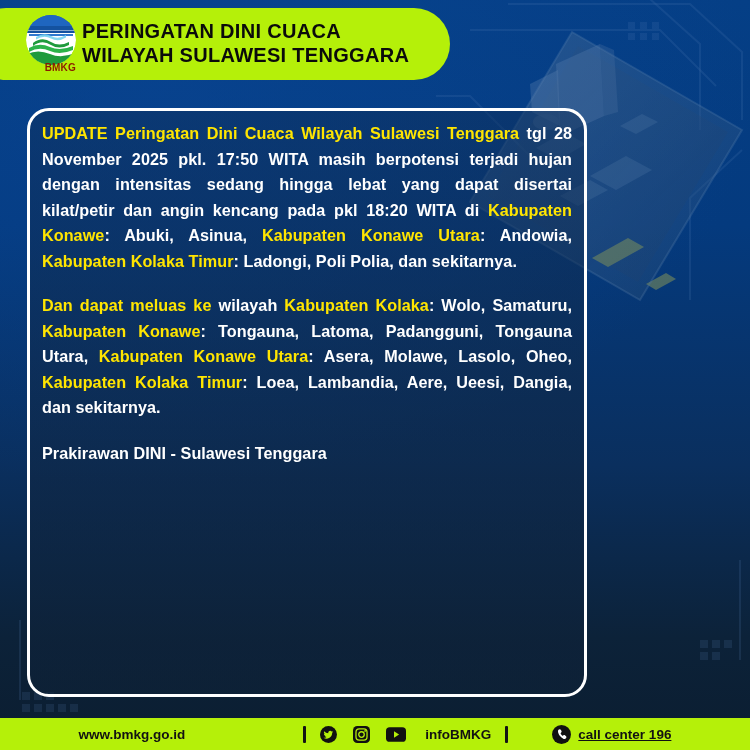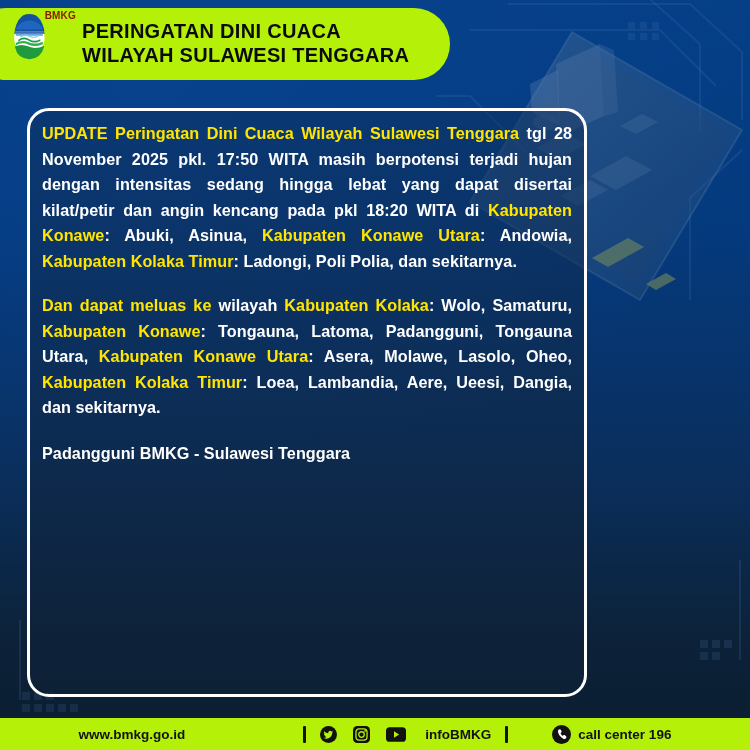--- a/index.html
+++ b/index.html
@@ -23,21 +23,21 @@
   .bg-art{position:absolute;inset:0;opacity:.55;}
 
   
   .header-pill{
     position:absolute;left:-30px;top:8px;width:480px;height:72px;
     background:#b5f009;border-radius:40px;
     display:flex;align-items:center;
   }
   .logo-wrap{
     position:absolute;left:44px;top:50%;transform:translateY(-50%);
-    width:62px;height:62px;display:flex;flex-direction:row;align-items:flex-start;justify-content:center;
+    width:62px;height:62px;display:flex;flex-direction:column;align-items:flex-end;justify-content:center;
   }
   .logo-circle{width:50px;height:50px;border-radius:50%;overflow:hidden;display:block;}
   .logo-text{
     font-size:10px;font-weight:bold;color:#8b1a00;letter-spacing:.2px;
     line-height:10px;margin-top:-2px;font-family:"Liberation Sans", sans-serif;
   }
   .header-titles{
     position:absolute;left:112px;top:50%;transform:translateY(-50%);
     color:#0b0b0b;font-weight:bold;line-height:1.18;
   }
@@ -69,21 +69,21 @@
     background:#b5f009;
     display:flex;align-items:center;justify-content:center;
     color:#111;
   }
   .f-site{font-size:13.5px;font-weight:bold;color:#121212;}
   .f-sep{
     display:inline-block;width:3px;height:17px;background:#141414;border-radius:1px;
   }
   .f-social{display:flex;align-items:center;gap:16px;}
   .f-handle{font-size:13.5px;font-weight:bold;color:#121212;margin-left:3px;}
-  .f-call{display:flex;align-items:center;gap:7px;}
+  .f-call{display:flex;align-items:center;gap:7px;text-decoration:underline;}
   .f-calltext{font-size:13.5px;font-weight:bold;color:#121212;}
   .gap-a{width:118px;}
   .gap-b{width:14px;}
   .gap-c{width:14px;}
   .gap-d{width:44px;}
 </style>
 </head>
 <body>
 
 <div class="stage">
@@ -180,21 +180,21 @@
   </div>
 
   <div class="card">
     <div class="card-body">
 
       <p class="para"><span class="hl">UPDATE Peringatan Dini Cuaca Wilayah Sulawesi Tenggara</span><span> tgl 28 November 2025 pkl. 17:50 WITA masih berpotensi terjadi hujan dengan intensitas sedang hingga lebat yang dapat disertai kilat/petir dan angin kencang pada pkl 18:20 WITA di </span><span class="hl">Kabupaten Konawe</span><span>: Abuki, Asinua, </span><span class="hl">Kabupaten Konawe Utara</span><span>: Andowia, </span><span class="hl">Kabupaten Kolaka Timur</span><span>: Ladongi, Poli Polia, dan sekitarnya.</span></p>
 
       <p class="para"><span class="hl">Dan dapat meluas ke</span><span> wilayah </span><span class="hl">Kabupaten Kolaka</span><span>: Wolo, Samaturu, </span><span class="hl">Kabupaten Konawe</span><span>: Tongauna, Latoma, Padangguni, Tongauna Utara, </span><span class="hl">Kabupaten Konawe Utara</span><span>: Asera, Molawe, Lasolo, Oheo, </span><span class="hl">Kabupaten Kolaka Timur</span><span>: Loea, Lambandia, Aere, Ueesi, Dangia, dan sekitarnya.</span></p>
 
 
-      <p class="para last sign">Padangguni BMKG - Sulawesi Tenggara</p>
+      <p class="para last sign">Prakirawan DINI - Sulawesi Tenggara</p>
     </div>
   </div>
 
   <div class="footer">
     <span class="f-site">www.bmkg.go.id</span>
     <span class="gap-a"></span>
     <span class="f-sep"></span>
     <span class="gap-b"></span>
 
     <span class="f-social">

